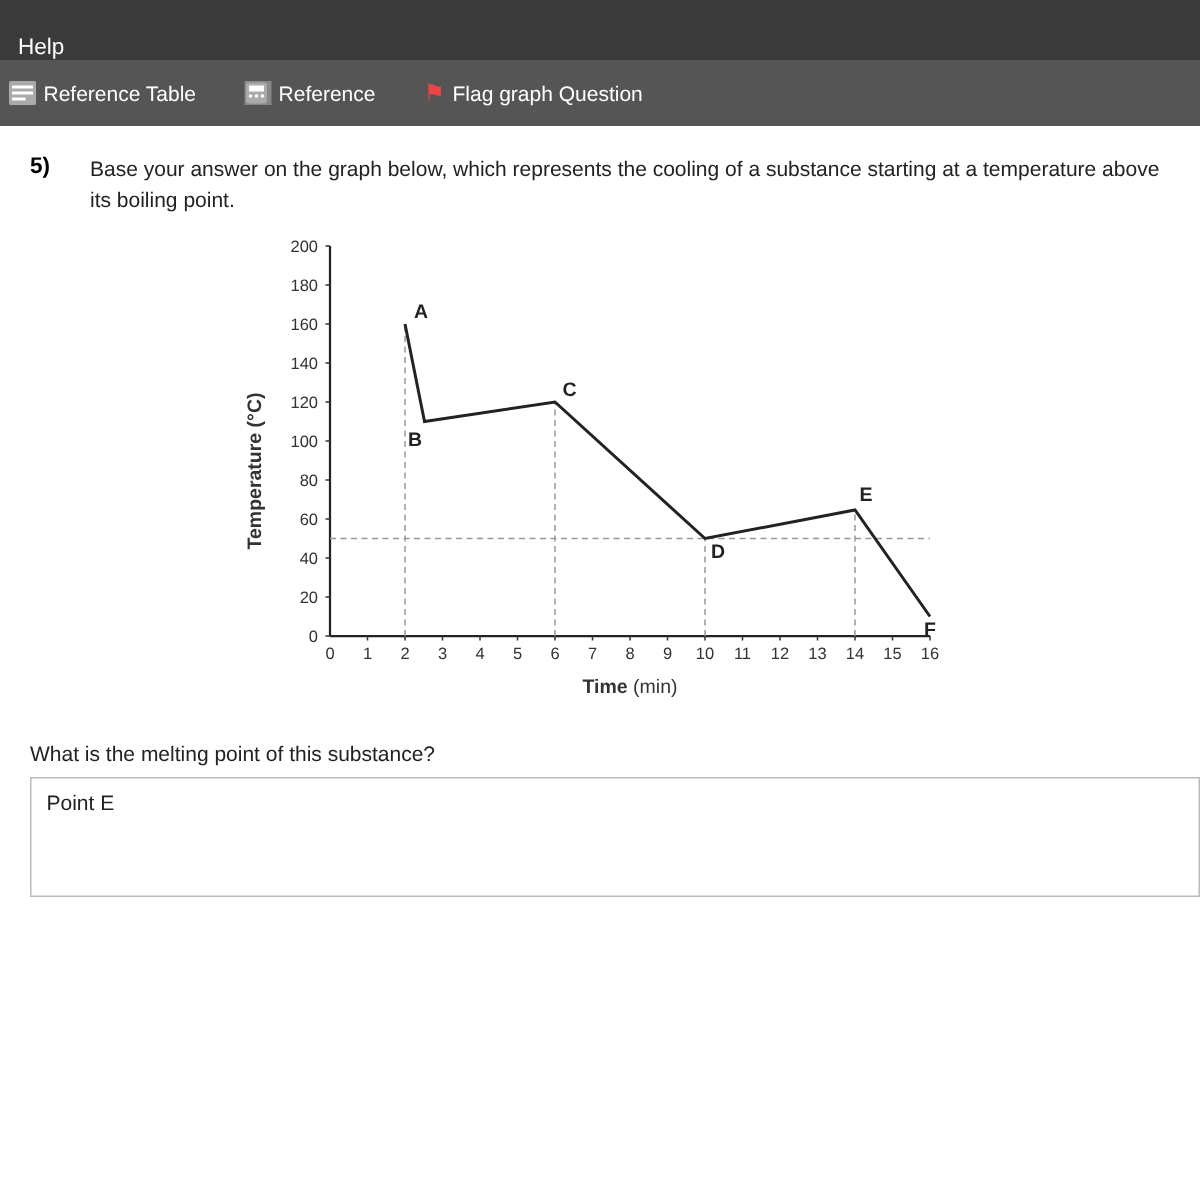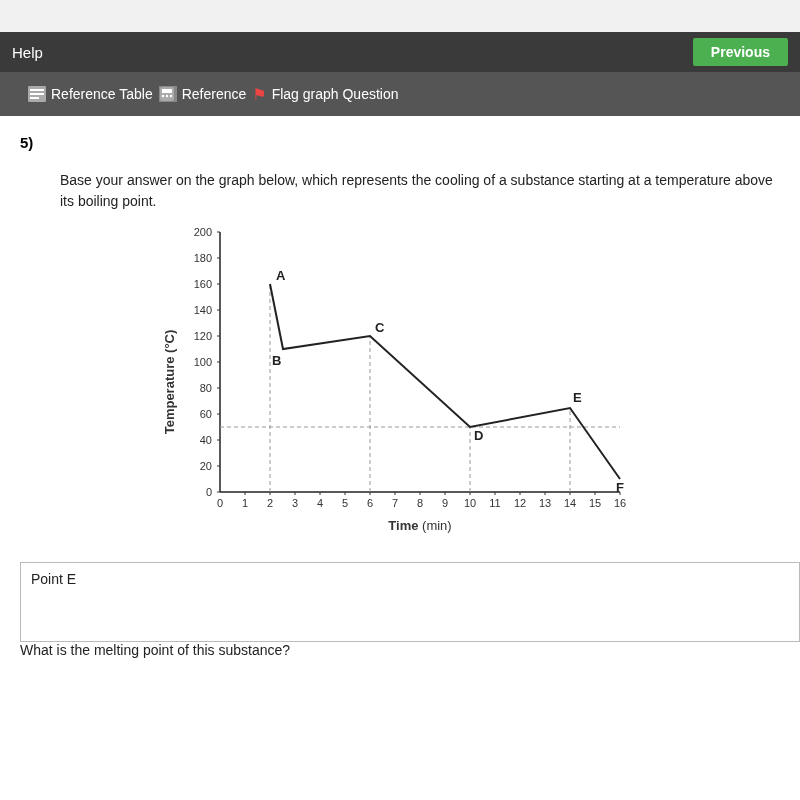--- a/index.html
+++ b/index.html
@@ -9,24 +9,23 @@
       width: 800px;
       height: 800px;
       overflow: hidden;
     }
 
     
     #top-bar {
       background: #3a3a3a;
       height: 40px;
       display: flex;
-      align-items: center;
+      align-items: flex-end;
       padding: 0 12px;
       justify-content: space-between;
-      margin-top: 32px;
     }
     #help-label {
       color: #fff;
       font-size: 15px;
     }
     #previous-btn {
       background: #4caf50;
       color: #fff;
       border: none;
       padding: 6px 18px;
@@ -35,22 +34,22 @@
       cursor: pointer;
       border-radius: 2px;
     }
 
     
     #toolbar {
       background: #555;
       height: 44px;
       display: flex;
       align-items: center;
-      padding: 0 28px;
-      gap: 6px;
+      padding: 0 6px;
+      gap: 32px;
     }
     .toolbar-item {
       display: flex;
       align-items: center;
       gap: 5px;
       color: #fff;
       font-size: 14px;
       cursor: pointer;
     }
     .toolbar-icon {
@@ -78,21 +77,20 @@
     }
     #question-number {
       font-size: 15px;
       font-weight: bold;
       min-width: 28px;
     }
     #question-text {
       font-size: 14px;
       line-height: 1.5;
       color: #222;
-      margin-top: 36px;
     }
 
     
     #chart-container {
       display: flex;
       justify-content: center;
       margin: 8px 0 10px 0;
     }
 
     
@@ -110,21 +108,20 @@
       color: #222;
       outline: none;
       background: #fff;
     }
   </style>
 </head>
 <body>
 
 <div id="top-bar">
   <span id="help-label">Help</span>
-  <button id="previous-btn">Previous</button>
 </div>
 
 <div id="toolbar">
   <div class="toolbar-item">
     <span class="toolbar-icon ref-icon">
       <svg width="18" height="16" viewBox="0 0 18 16">
           <rect x="0" y="0" width="18" height="16" rx="2" fill="#aaa"></rect>
           <rect x="2" y="3" width="14" height="2" fill="#fff"></rect>
           <rect x="2" y="7" width="14" height="2" fill="#fff"></rect>
           <rect x="2" y="11" width="9" height="2" fill="#fff"></rect>
@@ -247,17 +244,17 @@
 
       <text x="116" y="58" font-size="13" fill="#222" font-weight="bold">A</text>
       <text x="112" y="143" font-size="13" fill="#222" font-weight="bold">B</text>
       <text x="215" y="110" font-size="13" fill="#222" font-weight="bold">C</text>
       <text x="314" y="218" font-size="13" fill="#222" font-weight="bold">D</text>
       <text x="413" y="180" font-size="13" fill="#222" font-weight="bold">E</text>
       <text x="456" y="270" font-size="13" fill="#222" font-weight="bold">F</text>
     </svg>
   </div>
 
+  <div id="answer-label">What is the melting point of this substance?</div>
+
   <div id="answer-box" contenteditable="true" style="">Point E</div>
 
-  <div id="answer-label">What is the melting point of this substance?</div>
-
 </div>
 
 </body></html>

